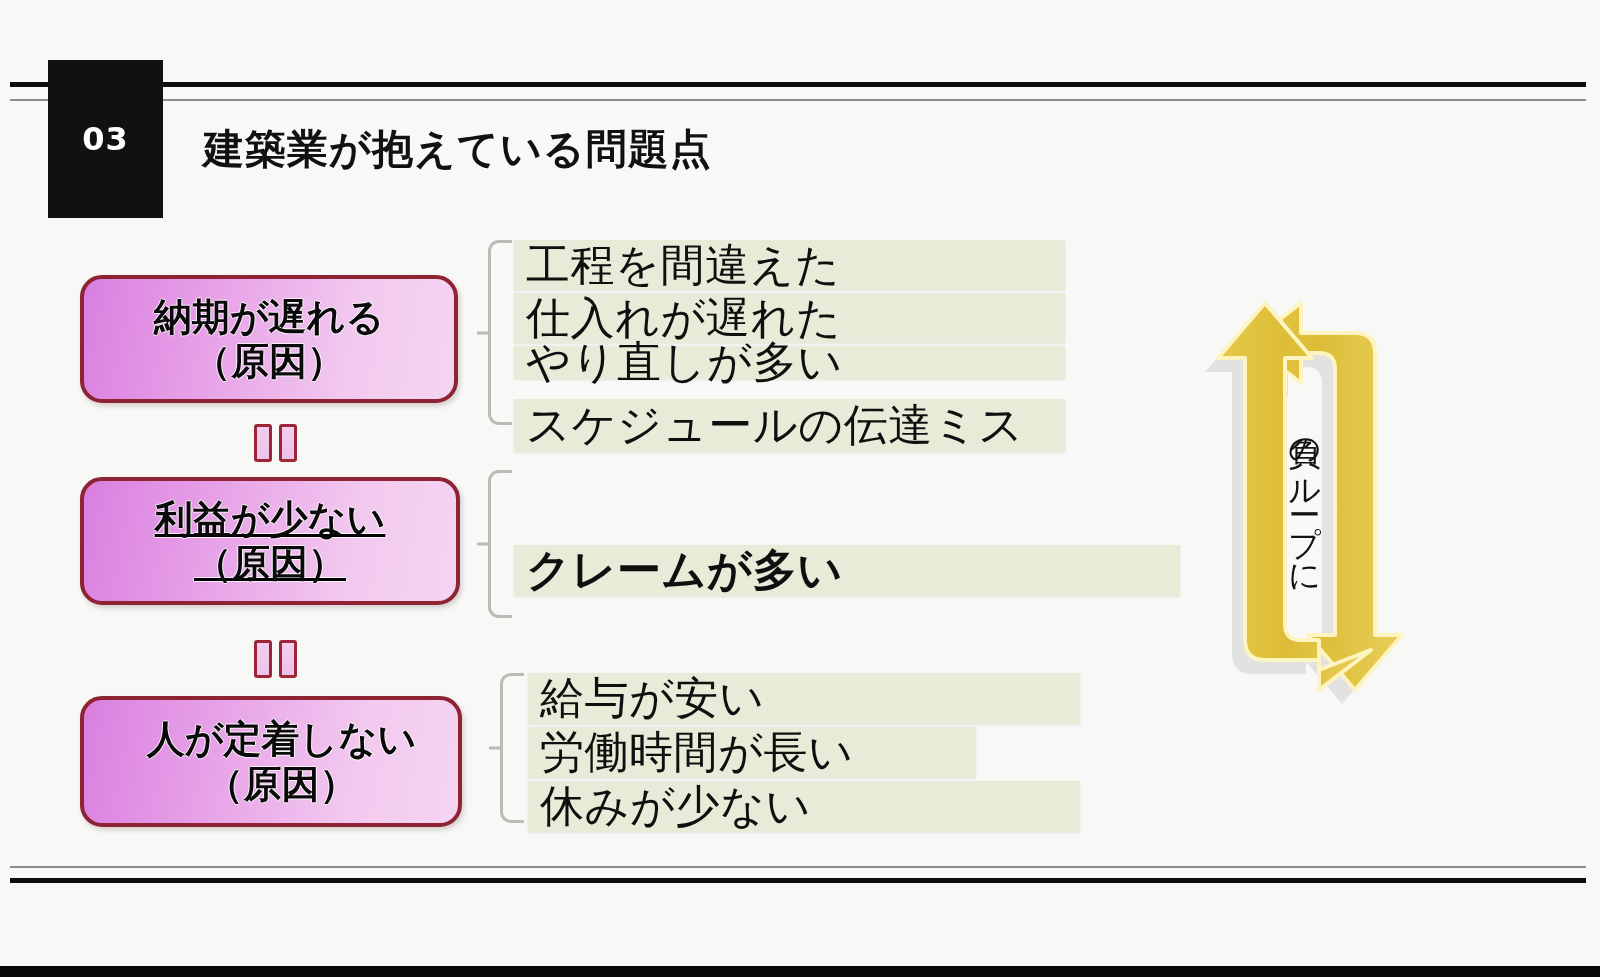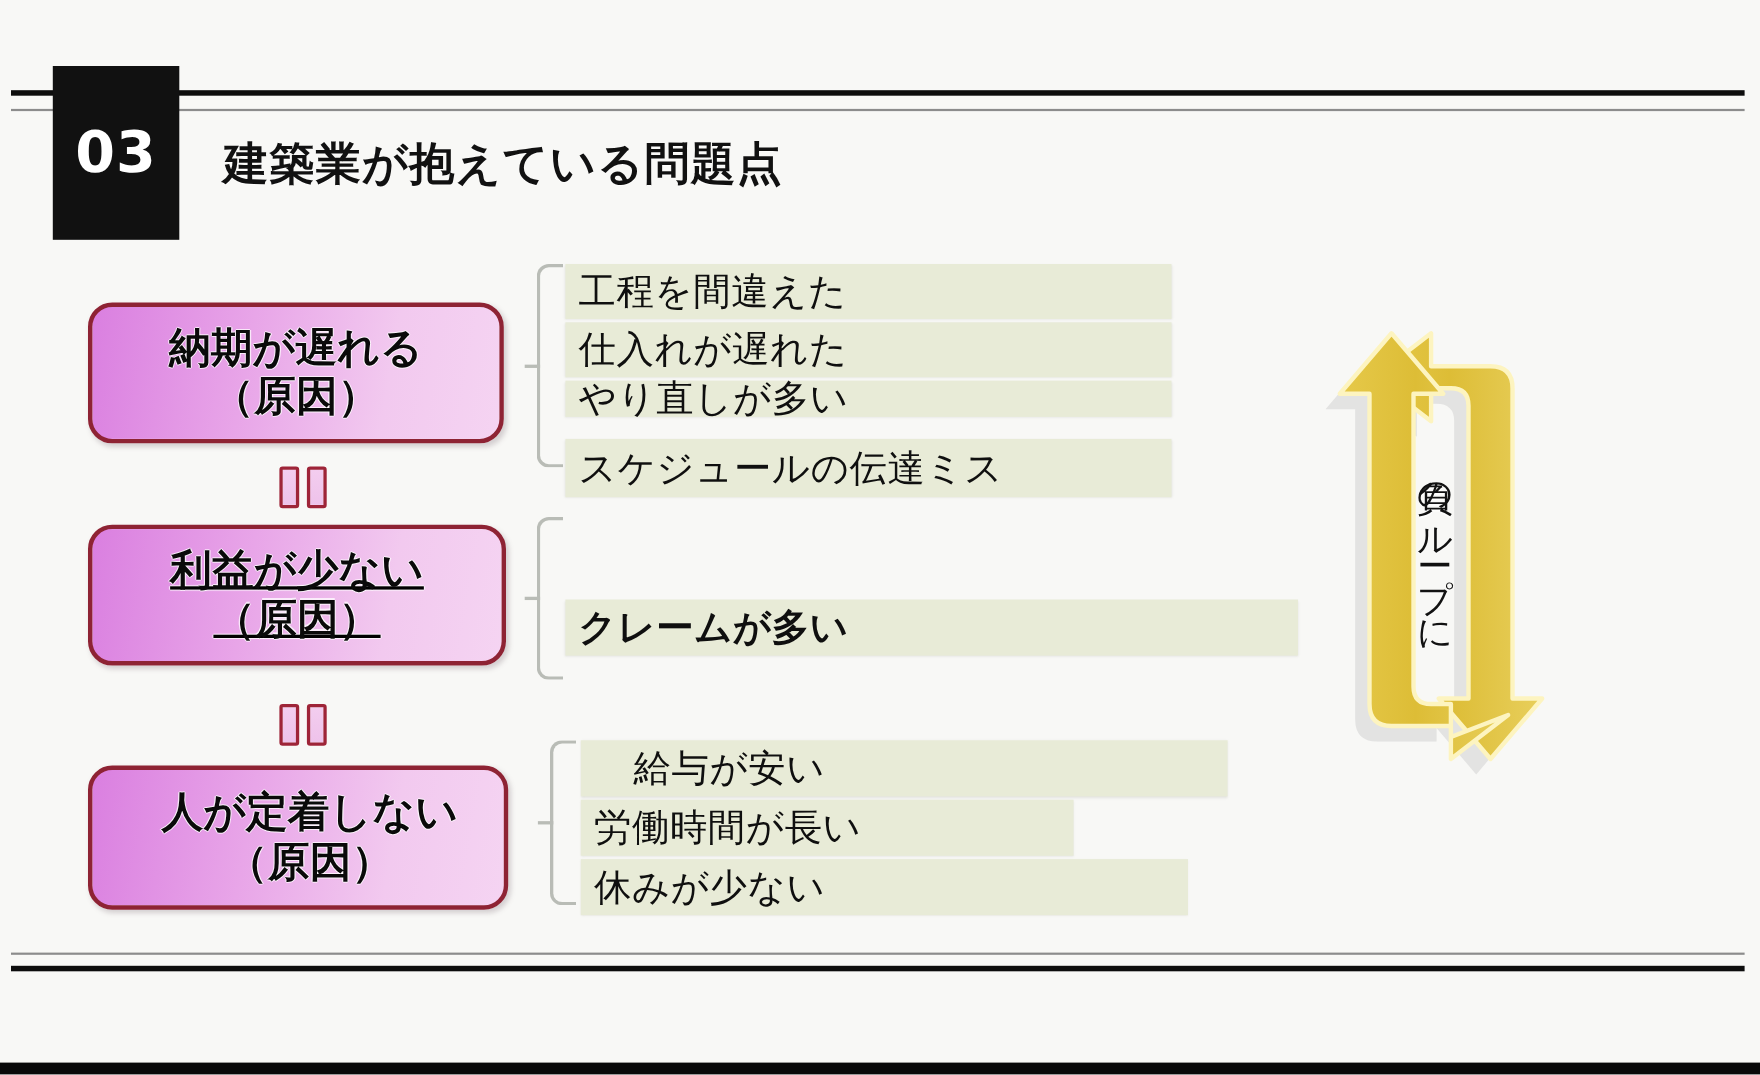--- a/index.html
+++ b/index.html
@@ -54,21 +54,21 @@
     top: 60px;
     width: 115px;
     height: 158px;
     background: #111111;
     display: flex;
     align-items: center;
     justify-content: center;
   }
   #section-number-box .num {
     color: #ffffff;
-    font-size: 52px;
+    font-size: 32px;
     font-weight: bold;
     letter-spacing: 1px;
     font-family: "DejaVu Sans", sans-serif;
   }
   #slide-title {
     position: absolute;
     left: 203px;
     top: 122px;
     font-size: 41px;
     font-weight: bold;
@@ -147,21 +147,21 @@
 
   
   .item-row {
     position: absolute;
     background: #e8ebd7;
     box-shadow: 0 1px 2px rgba(160,160,150,0.25);
     display: flex;
     align-items: center;
   }
   .item-row .txt {
-    font-size: 34px;
+    font-size: 44px;
     color: #0f0f0f;
     white-space: nowrap;
     padding-left: 12px;
     letter-spacing: 0.5px;
   }
 
   
   #loop-graphic {
     position: absolute;
     left: 1205px;
@@ -244,21 +244,21 @@
 
   <div class="cause-box" id="cause-box-2">
     <div class="ln">人が定着しない</div>
     <div class="ln">（原因）</div>
   </div>
 
   <div class="bracket" id="bracket-2">
     <div class="stem"></div>
   </div>
 
-  <div class="item-row" style="left:528px; top:673px; width:552px; height:51px;padding-left:36px;">
+  <div class="item-row" style="left:528px; top:673px; width:552px; height:51px;">
     <span class="txt">給与が安い</span>
   </div>
   <div class="item-row" style="left:528px; top:727px; width:448px; height:51px;">
     <span class="txt">労働時間が長い</span>
   </div>
   <div class="item-row" style="left:528px; top:781px; width:552px; height:51px;">
     <span class="txt">休みが少ない</span>
   </div>
 
   <div id="loop-graphic">

